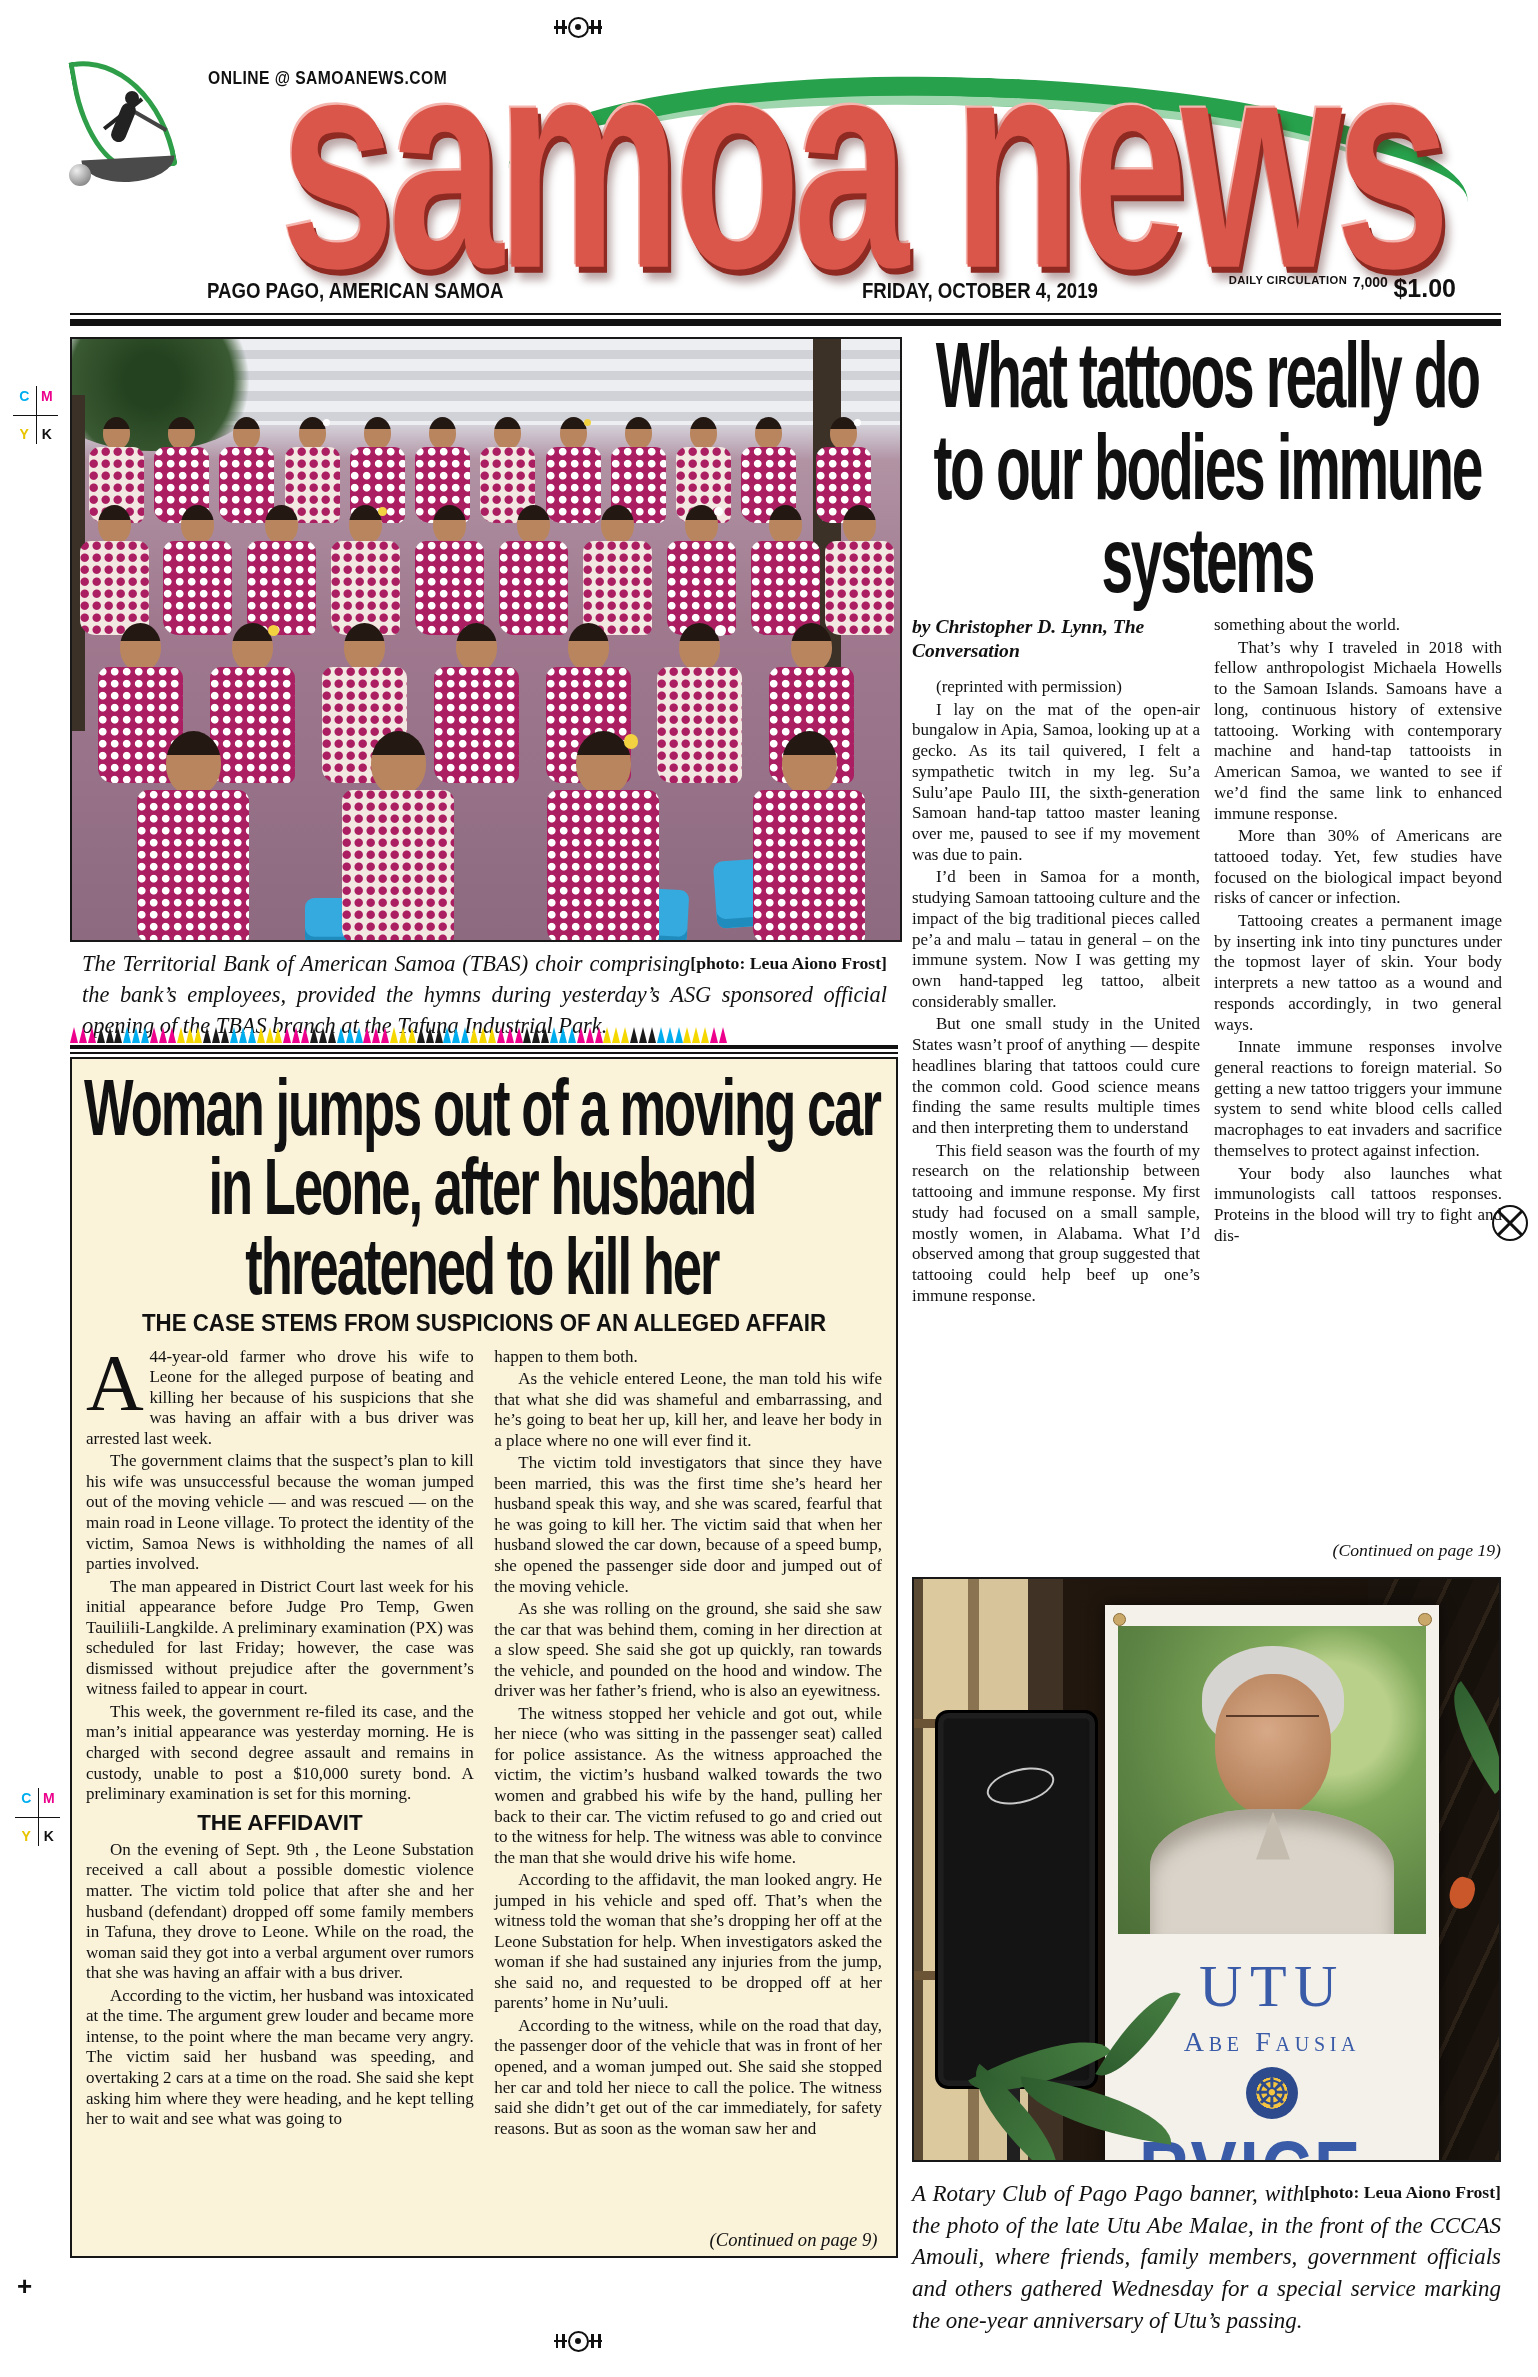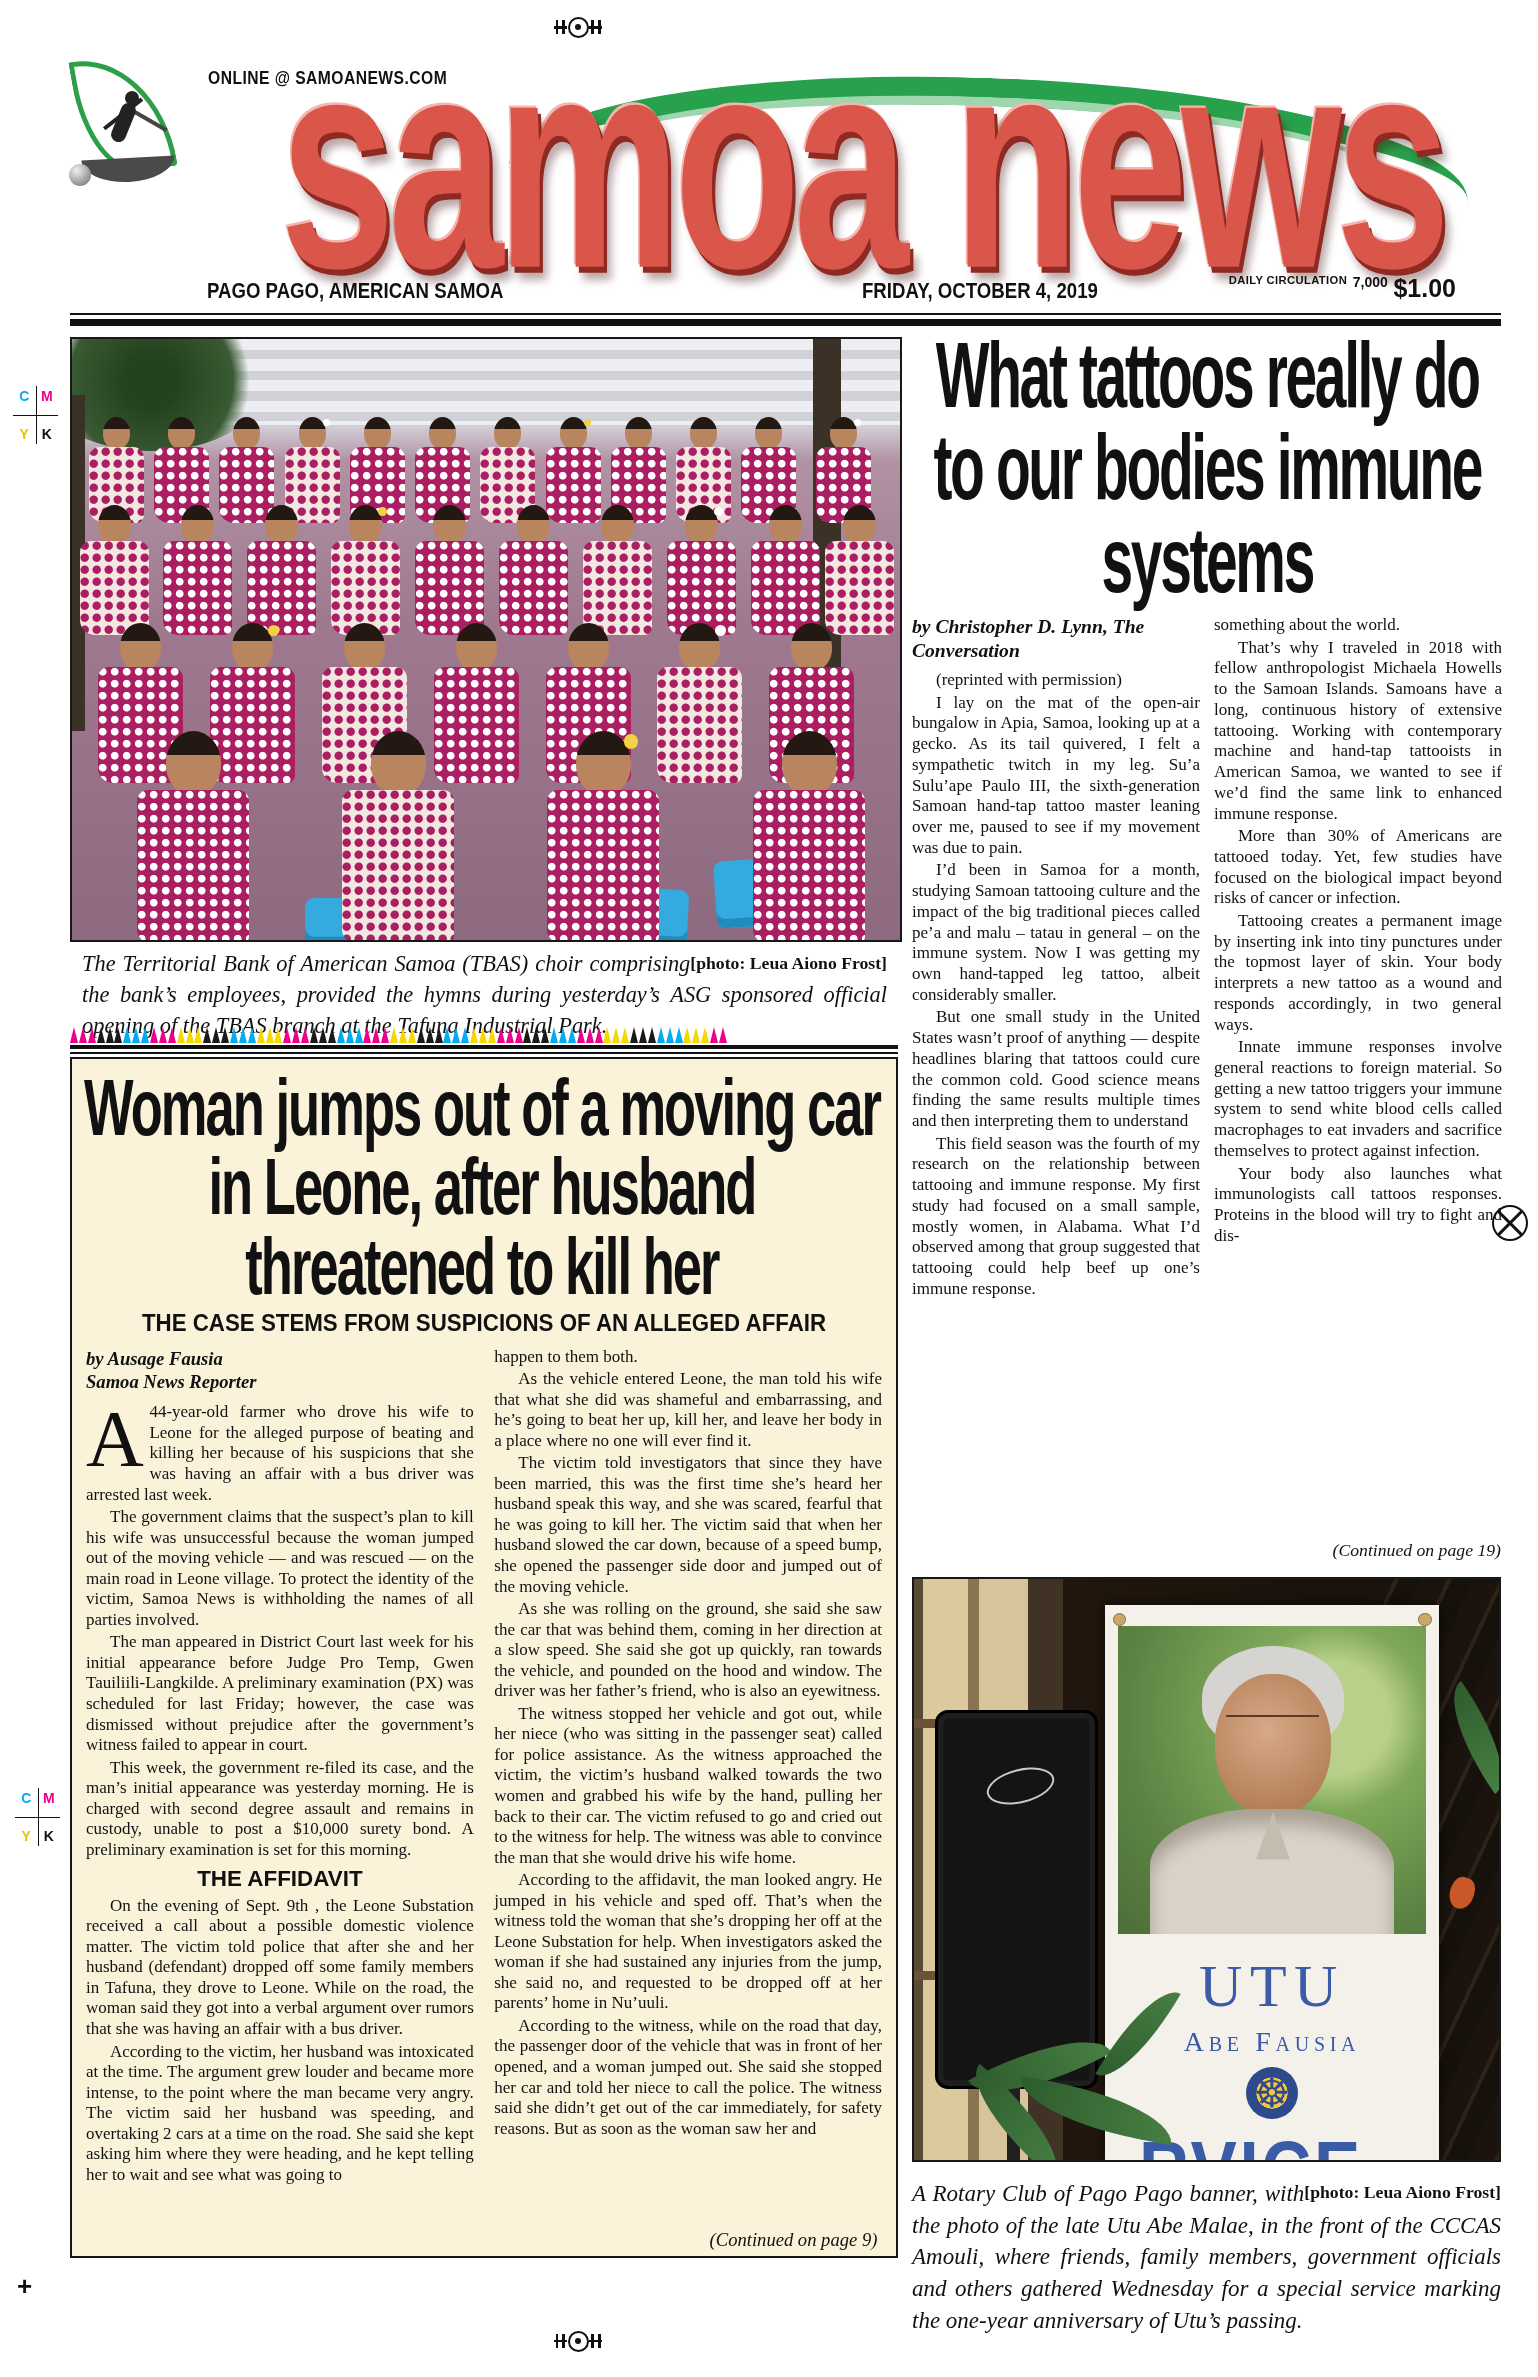--- a/index.html
+++ b/index.html
@@ -101,21 +101,21 @@
   .dropcap{float:left;font:bold 80px "Liberation Serif",serif;line-height:.78;padding:5.6px 5.6px 0 0;font-weight:normal;}
   .aff-head{font:bold 22.4px "Liberation Sans",sans-serif;text-align:center;margin:5.6px 0 3.7px 0;}
   .m-continued{position:absolute;right:18.6px;bottom:4.7px;font:italic 18.6px "Liberation Serif",serif;}
 
   
   .t-headline{left:909px;top:328px;width:932px;font:bold 89px "Liberation Sans",sans-serif;
       letter-spacing:-3.7px;line-height:.99;text-align:center;transform:scale(.64,1.05);transform-origin:top left;}
   .t-cols{left:912px;top:615px;width:591px;height:925px;display:flex;gap:14px;overflow:hidden;}
   .t-col{width:288px;flex:none;}
   .t-col .jp{font-size:17px;line-height:1.22;}
-  .t-byline{font:italic 19.6px "Liberation Serif",serif;font-weight:bold;line-height:1.2;margin-bottom:8px;}
+  .t-byline{font:italic 19.6px "Liberation Serif",serif;font-weight:bold;line-height:1.2;margin-bottom:15px;}
   .t-subhead{font:bold 22.4px "Liberation Sans",sans-serif;text-align:center;line-height:1.12;margin:5.6px 0 3.7px 0;}
   .t-continued{left:1203px;top:1540px;width:298px;text-align:right;font:italic 17.7px "Liberation Serif",serif;}
 
   
   .photo-utu{left:912px;top:1577px;width:589px;height:585px;overflow:hidden;border:2.8px solid #181818;
       background:linear-gradient(90deg,#24190f 0,#17100a 100%);box-sizing:border-box;}
   .window{position:absolute;left:0;top:0;width:149px;height:100%;
       background:linear-gradient(90deg,#5a4a33 0 9.3px,#dcc99e 9.3px 54px,#8a7350 54px 65px,#d7c49a 65px 114px,#403325 114px 149px);}
   .window-bar{position:absolute;left:0;width:149px;height:9.3px;background:#6b5336;}
   .marble{position:absolute;right:0;top:0;width:131px;height:100%;
@@ -438,24 +438,20 @@
       <span class="tri" style="border-bottom: 16px solid rgb(236, 0, 140);"></span>
     </div>
   <div class="abs mid-rule-a"></div>
   <div class="abs mid-rule-b"></div>
 
   <div class="abs main-box">
     <div class="m-headline">Woman jumps out of a moving car in Leone, after husband threatened to kill her</div>
     <div class="m-subhead">THE CASE STEMS FROM SUSPICIONS OF AN ALLEGED AFFAIR</div>
     <div class="m-cols">
       <div class="m-col">
-        <div class="byline">
-          <div>by Ausage Fausia</div>
-          <div>Samoa News Reporter</div>
-        </div>
         <p class="jp noind"><span class="dropcap">A</span><span>44-year-old farmer who drove his wife to Leone for the alleged purpose of beating and killing her because of his suspicions that she was having an affair with a bus driver was arrested last week.</span></p>
         <p class="jp">The government claims that the suspect’s plan to kill his wife was unsuccessful because the woman jumped out of the moving vehicle — and was rescued — on the main road in Leone village. To protect the identity of the victim, Samoa News is withholding the names of all parties involved.</p>
         <p class="jp">The man appeared in District Court last week for his initial appearance before Judge Pro Temp, Gwen Tauiliili-Langkilde. A preliminary examination (PX) was scheduled for last Friday; however, the case was dismissed without prejudice after the government’s witness failed to appear in court.</p>
         <p class="jp">This week, the government re-filed its case, and the man’s initial appearance was yesterday morning. He is charged with second degree assault and remains in custody, unable to post a $10,000 surety bond. A preliminary examination is set for this morning.</p>
         <div class="aff-head">THE AFFIDAVIT</div>
         <p class="jp">On the evening of Sept. 9th , the Leone Substation received a call about a possible domestic violence matter. The victim told police that after she and her husband (defendant) dropped off some family members in Tafuna, they drove to Leone. While on the road, the woman said they got into a verbal argument over rumors that she was having an affair with a bus driver.</p>
         <p class="jp">According to the victim, her husband was intoxicated at the time. The argument grew louder and became more intense, to the point where the man became very angry. The victim said her husband was speeding, and overtaking 2 cars at a time on the road. She said she kept asking him where they were heading, and he kept telling her to wait and see what was going to</p>
       </div>
       <div class="m-col">
         <p class="jp noind">happen to them both.</p>

